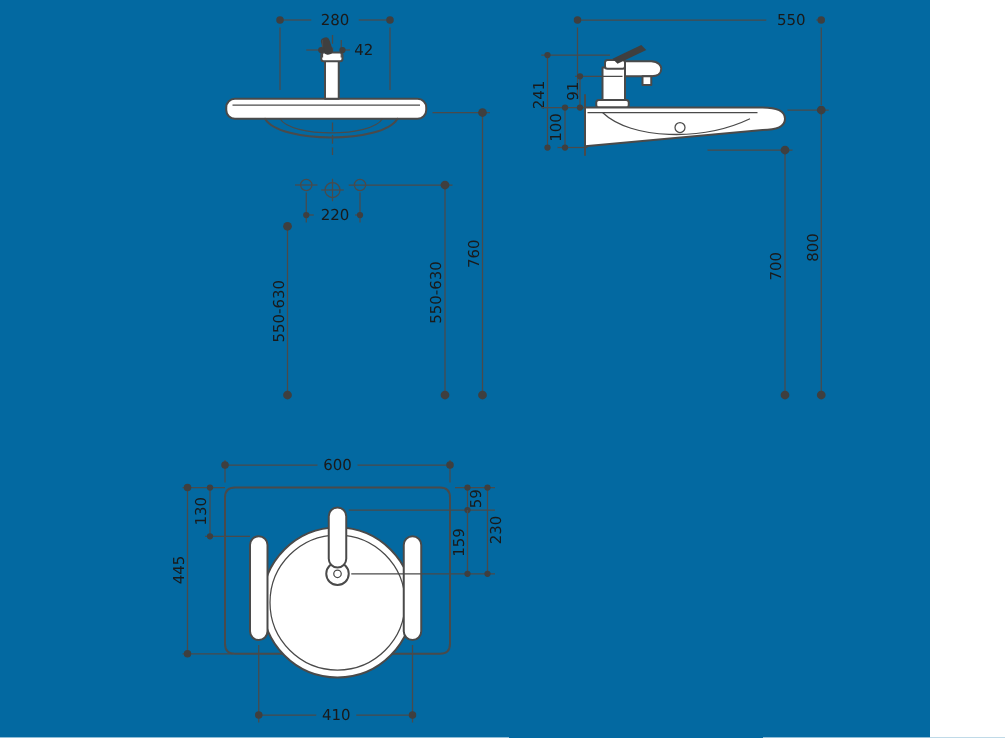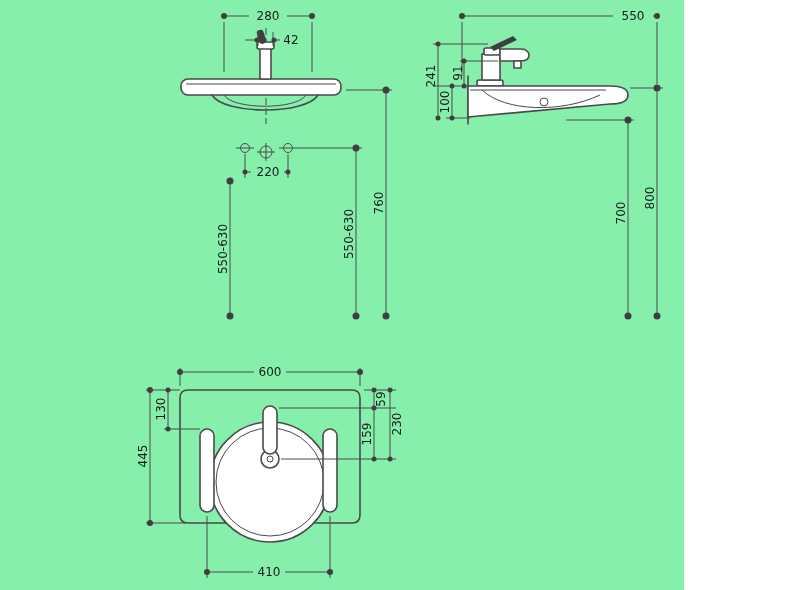--- a/index.html
+++ b/index.html
@@ -1,16 +1,16 @@
 <!DOCTYPE html>
 <html><head>
 <meta charset="utf-8">
 <style>
   html,body{margin:0;padding:0;background:#fff;}
-  .page{position:relative;width:684px;height:590px;background:#86efac;overflow:hidden;
+  .page{position:relative;width:744px;height:590px;background:#0369a1;overflow:hidden;
         font-family:"DejaVu Sans",sans-serif;}
   svg{display:block;}
   .ol {stroke:#4a4a4a;stroke-width:1.6;fill:none;stroke-linecap:round;stroke-linejoin:round;}
   .olw{stroke:#4a4a4a;stroke-width:1.6;fill:#ffffff;stroke-linejoin:round;}
   .dl {stroke:#4a4a4a;stroke-width:1;fill:none;stroke-linecap:butt;}
   .dash{stroke-dasharray:7 3;}
   .dot{fill:#3f3f3f;stroke:none;}
   .dark{fill:#3f3f3f;stroke:none;}
   text.dim{font-family:"DejaVu Sans",sans-serif;font-size:12px;fill:#1a1a1a;text-anchor:middle;}
 </style>

